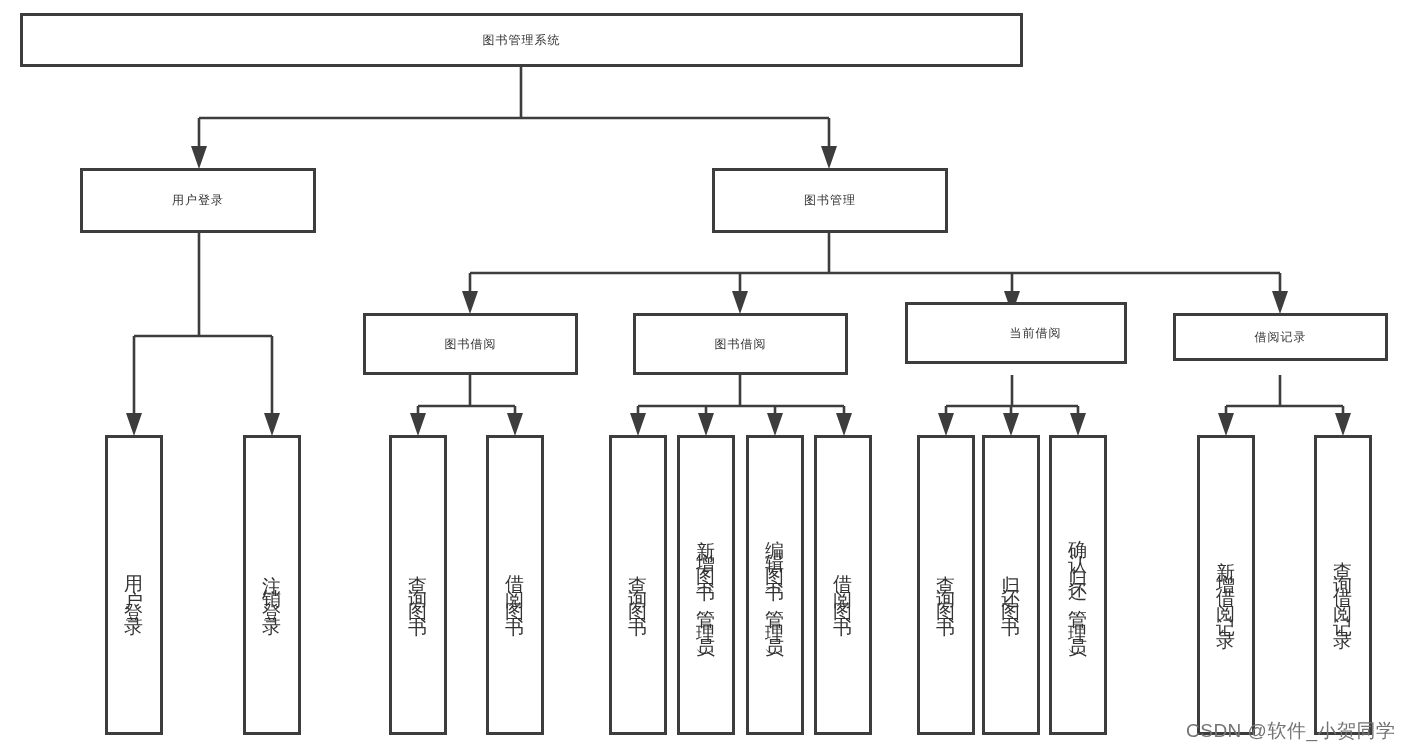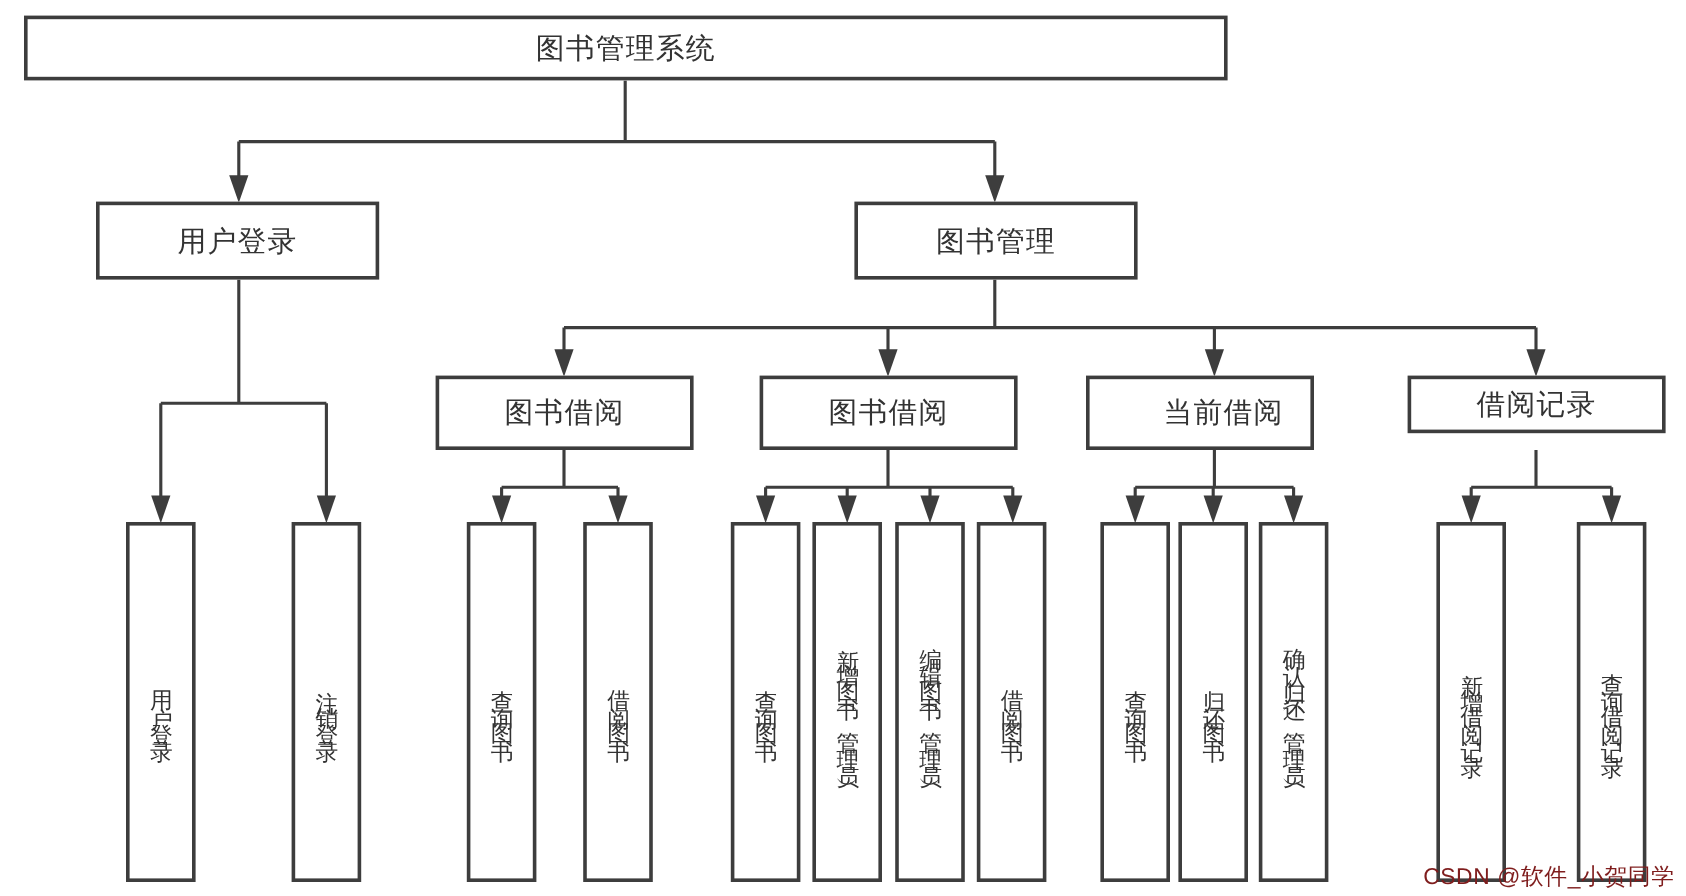--- a/index.html
+++ b/index.html
@@ -24,37 +24,37 @@
   }
   .node {
     position: absolute;
     box-sizing: border-box;
     border: 3px solid #3d3d3d;
     background: #ffffff;
     color: #333333;
     display: flex;
     align-items: center;
     justify-content: center;
-    font-size: 24px;
+    font-size: 12px;
     letter-spacing: 1px;
     z-index: 2;
   }
   .node.vertical {
     writing-mode: vertical-rl;
     font-size: 19px;
     letter-spacing: 14px;
     line-height: 1;
     padding-top: 6px;
   }
   .watermark {
     position: absolute;
     left: 1186px;
     top: 718px;
     font-size: 19px;
-    color: #7f1d1d;
+    color: #737373;
     letter-spacing: 0.5px;
     z-index: 3;
     white-space: nowrap;
   }
 </style>
 </head>
 <body>
 
 <div class="canvas">
 
@@ -98,21 +98,21 @@
     </g>
   </svg>
 
   <div class="node" style="left:20px; top:13px; width:1003px; height:54px;">图书管理系统</div>
 
   <div class="node" style="left:80px; top:168px; width:236px; height:65px;">用户登录</div>
   <div class="node" style="left:712px; top:168px; width:236px; height:65px;">图书管理</div>
 
   <div class="node" style="left:363px; top:313px; width:215px; height:62px;">图书借阅</div>
   <div class="node" style="left:633px; top:313px; width:215px; height:62px;">图书借阅</div>
-  <div class="node" style="left:905px; top:313px; width:190px; height:62px;padding-left:39px;">当前借阅</div>
+  <div class="node" style="left:905px; top:302px; width:222px; height:62px;padding-left:39px;">当前借阅</div>
   <div class="node" style="left:1173px; top:313px; width:215px; height:48px;">借阅记录</div>
 
   <div class="node vertical" style="left:105px; top:435px; width:58px; height:300px;">用户登录</div>
   <div class="node vertical" style="left:243px; top:435px; width:58px; height:300px;">注销登录</div>
 
   <div class="node vertical" style="left:389px; top:435px; width:58px; height:300px;">查询图书</div>
   <div class="node vertical" style="left:486px; top:435px; width:58px; height:300px;">借阅图书</div>
 
   <div class="node vertical" style="left:609px; top:435px; width:58px; height:300px;">查询图书</div>
   <div class="node vertical" style="left:677px; top:435px; width:58px; height:300px;">新增图书（管理员）</div>

